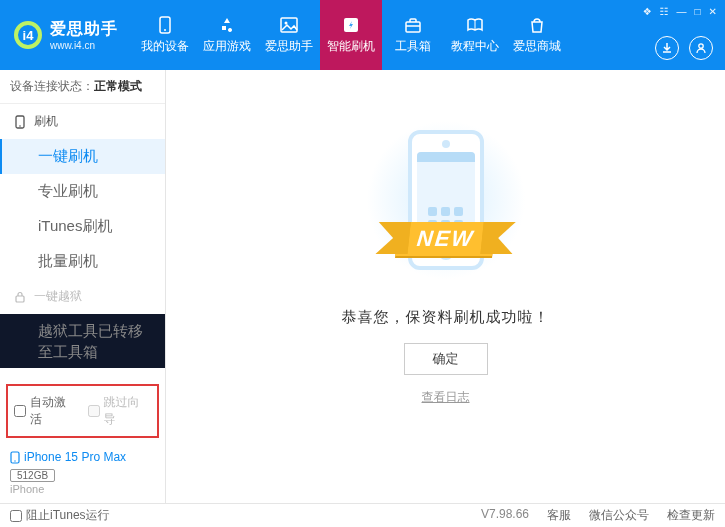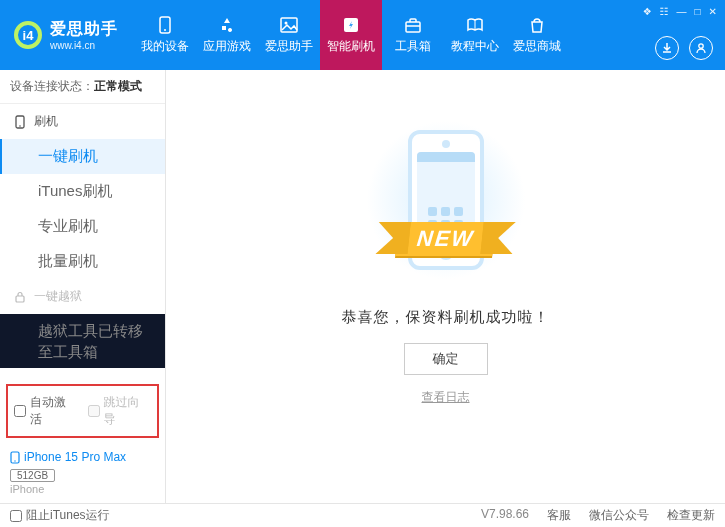--- a/index.html
+++ b/index.html
@@ -165,22 +165,22 @@
     </div>
     <div class="side-list">
       <div class="side-sec">
         <svg width="12" height="14" viewBox="0 0 12 14">
             <rect x="2" y="1" width="8" height="12" rx="1.5" fill="none" stroke="#555" stroke-width="1.3"></rect>
             <circle cx="6" cy="11" r="0.8" fill="#555"></circle>
           </svg>
         <span>刷机</span>
       </div>
       <div class="side-sub active">一键刷机</div>
+      <div class="side-sub">专业刷机</div>
       <div class="side-sub">iTunes刷机</div>
-      <div class="side-sub">专业刷机</div>
       <div class="side-sub">批量刷机</div>
 
       <div class="side-sec muted">
         <svg width="12" height="12" viewBox="0 0 12 12">
             <rect x="2" y="5" width="8" height="6" rx="1" fill="none" stroke="#bbb" stroke-width="1.2"></rect>
             <path d="M4 5 V3.5 a2 2 0 0 1 4 0 V5" fill="none" stroke="#bbb" stroke-width="1.2"></path>
           </svg>
         <span>一键越狱</span>
       </div>
       <div class="side-sub block">越狱工具已转移至工具箱</div>

